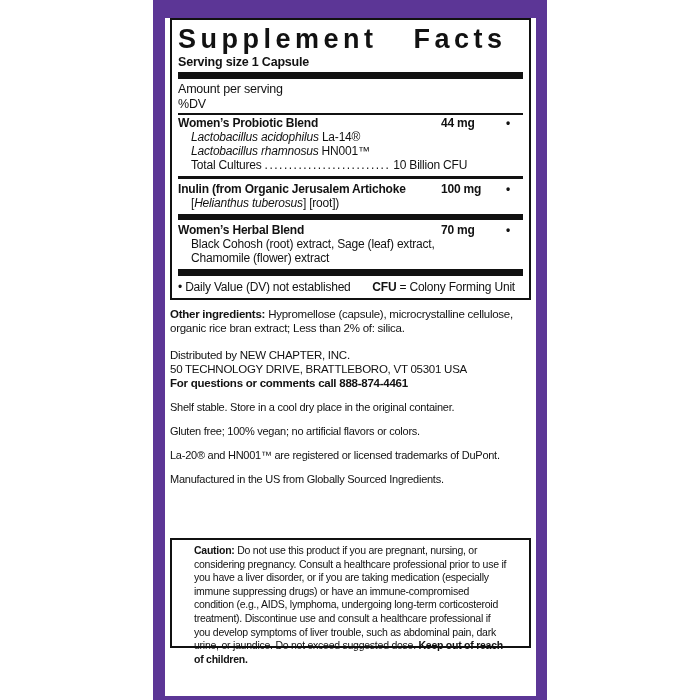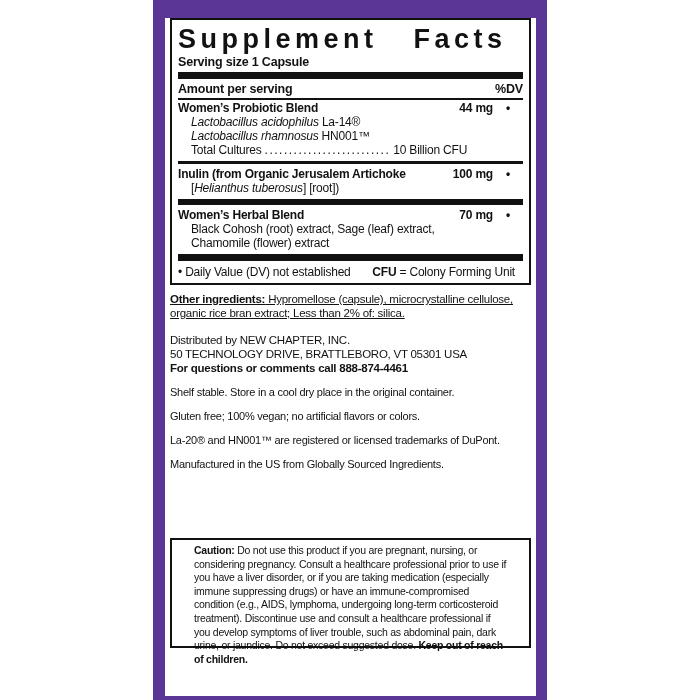--- a/index.html
+++ b/index.html
@@ -24,34 +24,34 @@
   .facts-title {
     font-weight:bold; font-size:27px; letter-spacing:4.5px; word-spacing:24px;
     line-height:30px; white-space:nowrap; padding-top:1px;
   }
   .serving { font-weight:bold; font-size:12.5px; line-height:16px; letter-spacing:-0.2px; }
   .bar { background:#111; width:100%; }
   .bar.b7 { height:7px; margin:2px 0; }
   .bar.b6 { height:6px; margin:2px 0; }
   .rule2 { border-bottom:2px solid #111; }
   .rule3 { border-bottom:3px solid #111; margin:2px 0; }
-  .hdr-row { display:flex; justify-content:space-between; font-weight:bold;
-    font-size:12.5px; line-height:15px; padding:1px 0 1px 0; letter-spacing:-0.2px; }
+  .hdr-row { display:flex; justify-content:space-between; font-weight:normal;
+    font-size:12.5px; line-height:15px; padding:1px 0 1px 0; letter-spacing:-0.2px;flex-direction:column; }
   .nrow { padding:1px 0 2px 0; }
   .nmain { display:flex; align-items:baseline; font-size:12px; line-height:14px; letter-spacing:-0.2px; }
   .nname { font-weight:bold; flex:1; }
-  .namt { font-weight:bold; width:52px; text-align:right; }
+  .namt { font-weight:bold; width:52px; }
   .ndv { width:30px; text-align:center; font-weight:bold; }
   .nsub { font-size:12px; line-height:14px; padding-left:13px; letter-spacing:-0.2px; }
   .nsub .dots { letter-spacing:1.5px; padding:0 3px; }
   .foot-row { display:flex; font-size:12px; line-height:14px; padding:2px 8px 1px 0;
     letter-spacing:-0.2px; justify-content:space-between; }
 
   
-  .other-ing { margin-top:8px; font-size:11.5px; line-height:13.5px; letter-spacing:-0.25px; width:352px;text-decoration:underline; }
+  .other-ing { margin-top:8px; font-size:11.5px; line-height:13.5px; letter-spacing:-0.25px; width:352px; }
   .distributed { margin-top:13px; font-size:11.5px; line-height:14px; letter-spacing:-0.25px; }
   .note { margin-top:10px; font-size:11px; line-height:14px; letter-spacing:-0.25px; white-space:nowrap; }
   b.inline { font-weight:bold; }
 
   
   .caution-box {
     position:absolute; left:5px; right:5px; top:520px; height:110px;
     border:2px solid #111; padding:4px 22px;
     font-size:10.5px; line-height:13.6px; letter-spacing:-0.25px;
   }

